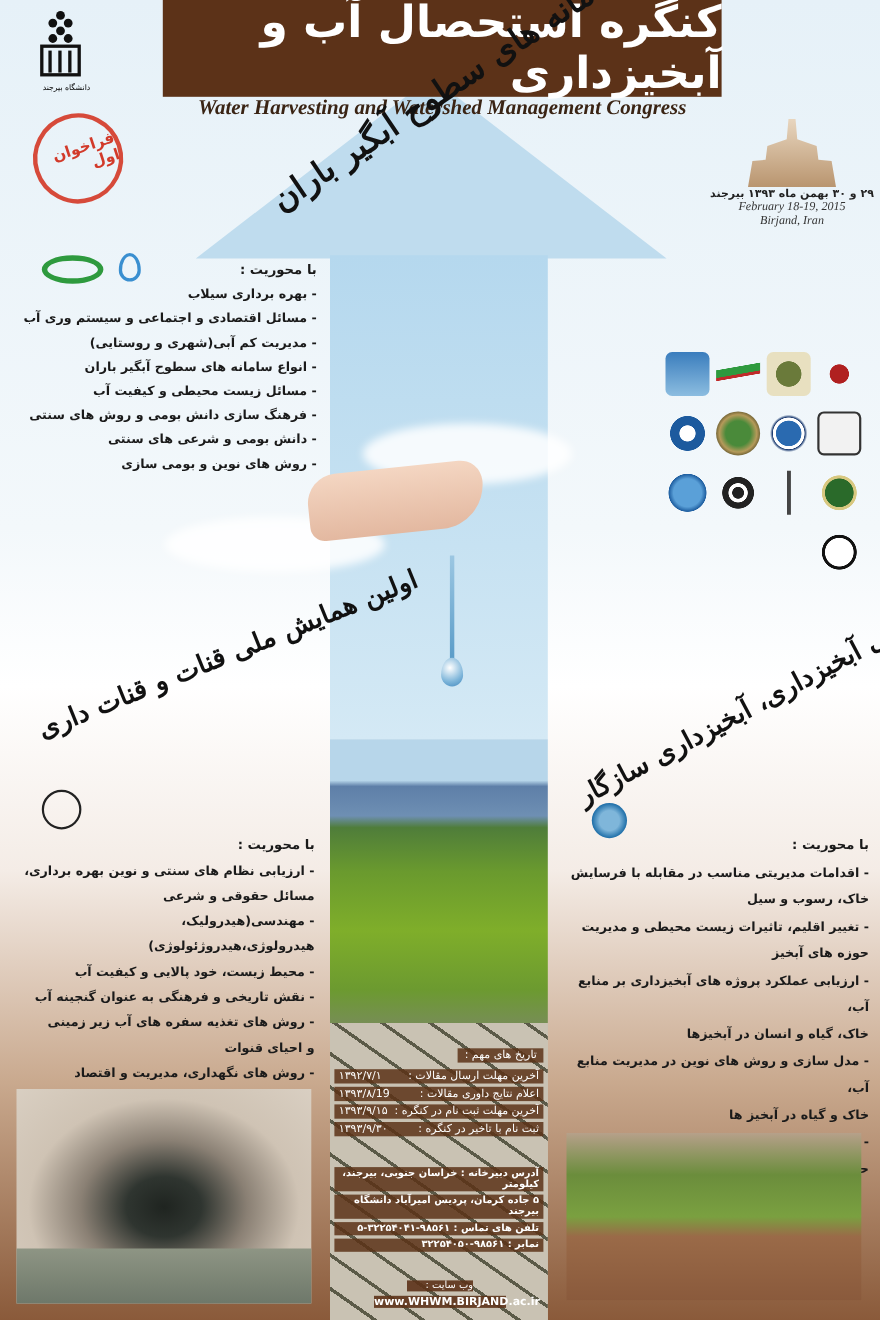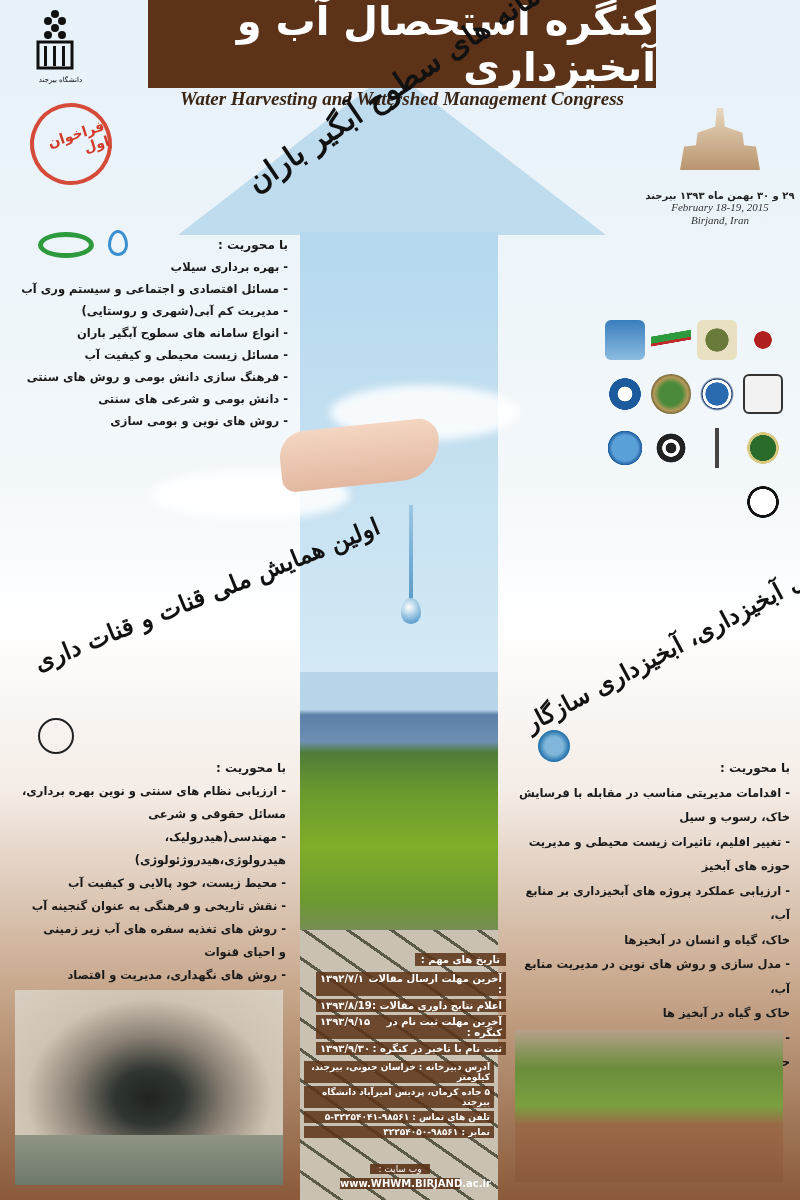--- a/index.html
+++ b/index.html
@@ -18,44 +18,44 @@
   .subtitle{position:absolute;left:148px;top:88px;width:508px;text-align:center;
     font-family:"Liberation Serif",serif;font-style:italic;font-weight:bold;font-size:19px;color:#3a2414;}
   .uni-logo{position:absolute;left:28px;top:8px;width:54px;height:84px;}
   .stamp{position:absolute;left:30px;top:103px;width:82px;height:82px;border-radius:50%;
     border:4px solid #d64a3a;box-sizing:border-box;display:flex;align-items:center;justify-content:center;
     transform:rotate(-18deg);}
   .stamp span{color:#d23a2a;font-weight:bold;font-size:14px;direction:rtl;}
   .venue{position:absolute;left:640px;top:108px;width:160px;text-align:center;}
   .venue .bldg{width:80px;height:62px;margin:0 auto;background:linear-gradient(180deg,#e8d6bf,#b9956f);
     clip-path:polygon(46% 0,54% 0,56% 30%,78% 40%,80% 60%,95% 62%,100% 100%,0 100%,5% 62%,20% 60%,22% 40%,44% 30%);}
-  .venue .fa{font-size:10px;font-weight:bold;direction:rtl;color:#222;margin-top:20px;}
+  .venue .fa{font-size:10px;font-weight:bold;direction:rtl;color:#222;margin-top:1px;}
   .venue .en{font-family:"Liberation Serif",serif;font-style:italic;font-size:11px;color:#333;line-height:13px;}
   .calli{position:absolute;font-family:"DejaVu Serif",serif;font-weight:bold;color:#111;direction:rtl;white-space:nowrap;}
   .topics{position:absolute;direction:rtl;text-align:right;font-weight:bold;font-size:11.5px;color:#1a1a1a;line-height:22px;}
   .topics .lead{font-size:12px;}
   .logo-grid{position:absolute;left:603px;top:320px;width:180px;display:grid;grid-template-columns:repeat(4,40px);gap:14px 6px;direction:rtl;}
   .org-logo{width:40px;height:40px;border-radius:6px;}
   .hand{position:absolute;left:200px;top:425px;width:160px;height:60px;border-radius:40px 30px 60px 20px;
     background:linear-gradient(180deg,#f4d6c2,#e3b8a0);transform:rotate(-6deg);}
   .drop-stream{position:absolute;left:409px;top:505px;width:4px;height:95px;background:linear-gradient(180deg,#9cc7e2,#5a9cc8);}
   .drop{position:absolute;left:401px;top:598px;width:20px;height:26px;border-radius:50% 50% 50% 50%/60% 60% 40% 40%;
     background:radial-gradient(circle at 40% 35%,#ffffff,#7fb6da 60%,#3f86bd);}
   .cloud{position:absolute;border-radius:50%;background:rgba(255,255,255,.85);filter:blur(4px);}
   .landscape{position:absolute;left:300px;top:672px;width:198px;height:268px;
     background:linear-gradient(180deg,#b7d6ea 0%,#b7d6ea 14%,#5e7fa8 16%,#6e8fb3 26%,#4f7d3a 30%,#6a9a2e 45%,#7fae2a 65%,#6c9a30 85%,#7a8a60 100%);}
   .cracked{position:absolute;left:300px;top:930px;width:198px;height:270px;
     background:repeating-linear-gradient(35deg,#c9c2b3 0 22px,#5b5a48 22px 25px),#cfc8b8;}
-  .dates{position:absolute;left:312px;top:950px;width:198px;direction:rtl;font-size:10px;font-weight:bold;color:#fff;}
+  .dates{position:absolute;left:300px;top:950px;width:198px;direction:rtl;font-size:10px;font-weight:normal;color:#fff;}
   .dates .row{display:flex;justify-content:space-between;background:rgba(92,50,24,.85);margin:3px 4px;padding:1px 4px;}
   .dates .head{background:rgba(92,50,24,.85);display:inline-block;padding:1px 6px;margin:3px 4px;}
   .contact{position:absolute;left:300px;top:1058px;width:198px;direction:rtl;font-size:9px;font-weight:bold;color:#fff;}
   .contact div{background:rgba(92,50,24,.85);margin:3px 4px;padding:1px 4px;}
   .website{position:absolute;left:340px;top:1178px;width:120px;text-align:center;background:rgba(92,50,24,.9);color:#fff;font-size:10px;font-weight:bold;}
-  .website-label{position:absolute;left:370px;top:1164px;width:60px;text-align:center;background:rgba(92,50,24,.9);color:#fff;font-size:9px;direction:rtl;}
+  .website-label{position:absolute;left:370px;top:1164px;width:60px;text-align:right;background:rgba(92,50,24,.9);color:#fff;font-size:9px;direction:rtl;}
   .qanat{position:absolute;left:15px;top:990px;width:268px;height:195px;
     background:radial-gradient(ellipse at 50% 55%,#1f2420 0%,#2f3530 18%,#8a8074 40%,#cfc3b4 65%,#d9cfc2 100%);}
   .qanat-water{position:absolute;left:15px;top:1135px;width:268px;height:50px;background:linear-gradient(180deg,#8e9584,#6e786a);}
   .dam{position:absolute;left:515px;top:1030px;width:268px;height:152px;
     background:linear-gradient(180deg,#b6a08a 0%,#6b8d3c 25%,#7aa040 50%,#9a6a48 62%,#8a5a3c 100%);}
   .small-logo{position:absolute;border-radius:50%;}
 </style>
 </head>
 <body>
 

